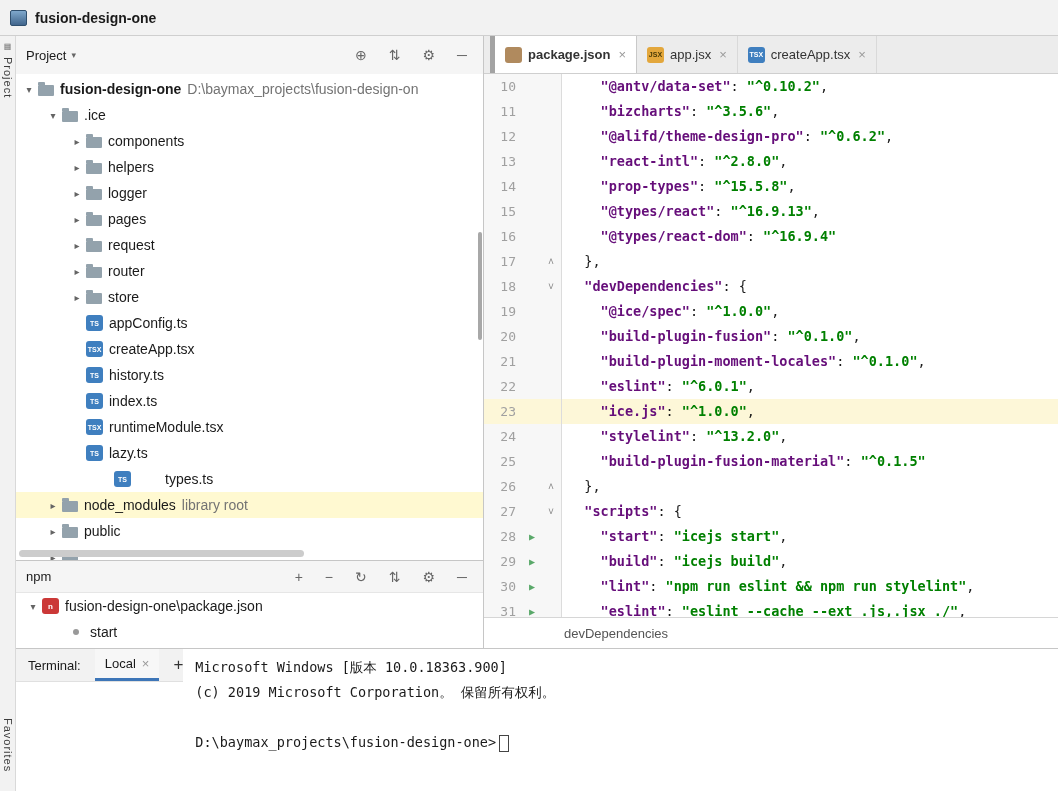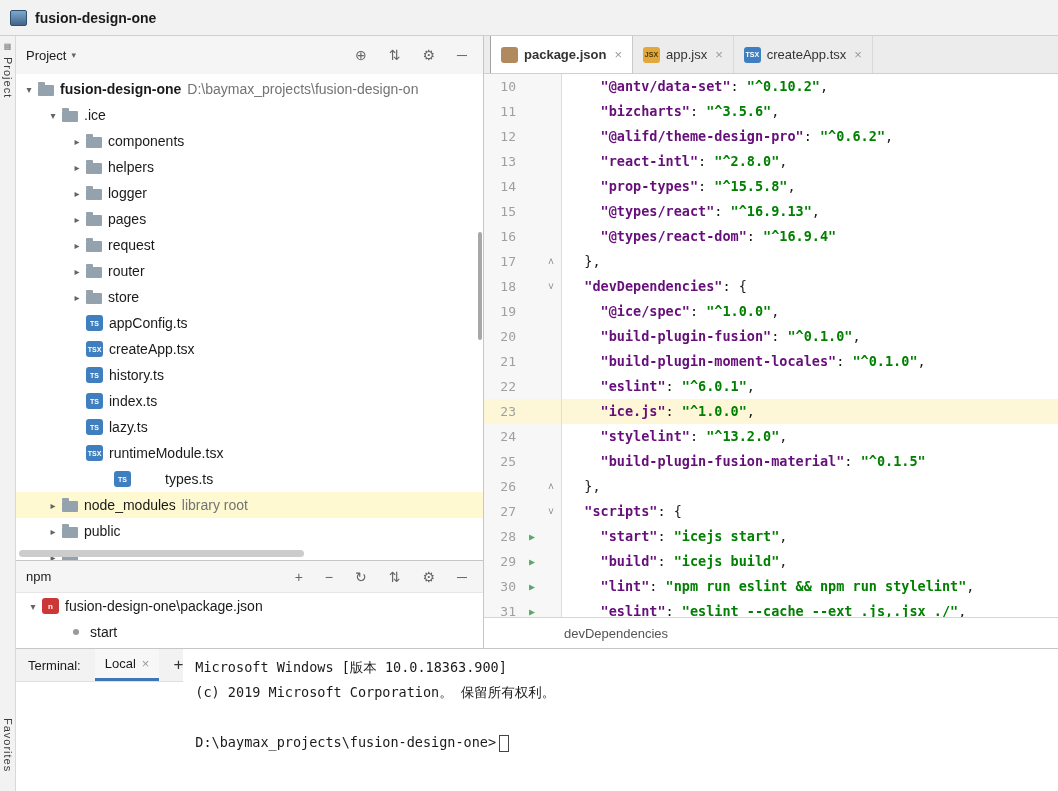--- a/index.html
+++ b/index.html
@@ -59,21 +59,21 @@
   .tree-hscroll{position:absolute;left:3px;bottom:3px;width:285px;height:7px;background:#cccccc;border-radius:4px}
   .tree-vscroll{position:absolute;right:1px;top:196px;width:4px;height:108px;background:#a8a8a8;border-radius:2px}
 
   .npm-panel{height:88px;flex:none;border-top:1px solid #c6c6c6;display:flex;flex-direction:column;background:#fff}
   .npm-rows{flex:1;overflow:hidden}
 
   
   .right-col{flex:1;display:flex;flex-direction:column;min-width:0}
   .tabbar{height:38px;flex:none;background:#ececec;border-bottom:1px solid #cfcfcf;display:flex;align-items:stretch;padding-left:6px;box-sizing:border-box}
   .tab{display:flex;align-items:center;gap:6px;padding:0 10px;font-size:13px;color:#333;border-right:1px solid #d9d9d9}
-  .tab.active{background:#fff;border-left:1px solid #a3a3a3;border-right:1px solid #c9c9c9}
+  .tab.active{background:#fff;border-left:5px solid #a3a3a3;border-right:1px solid #c9c9c9}
   .tab.active .tab-label{font-weight:bold}
   .tab-close{color:#9a9a9a;font-size:13px;margin-left:2px}
 
   .editor{flex:1;overflow:hidden;background:#fff;font-family:"DejaVu Sans Mono","Liberation Mono",monospace;font-size:13.5px}
   .cline{display:flex;height:25px;line-height:25px}
   .cline.caret{background:#fdf7d8}
   .gut{width:78px;flex:none;display:flex;background:#f7f7f7;border-right:1px solid #dcdcdc;box-sizing:border-box}
   .cline.caret .gut{background:#fdf7d8}
   .ln{width:32px;flex:none;text-align:right;color:#a0a0a0;font-size:13px;padding-right:4px}
   .gi{width:24px;flex:none;text-align:center;color:#59a869;font-size:10px}
@@ -200,27 +200,27 @@
                   <span class="fi badge ts">TS</span>
                   <span class="tlabel">history.ts</span>
                 </div>
                 <div class="trow" style="padding-left: 52px;">
                   <span class="chev"></span>
                   <span class="fi badge ts">TS</span>
                   <span class="tlabel">index.ts</span>
                 </div>
                 <div class="trow" style="padding-left: 52px;">
                   <span class="chev"></span>
+                  <span class="fi badge tsx">TSX</span>
+                  <span class="tlabel">runtimeModule.tsx</span>
+                </div>
+                <div class="trow" style="padding-left: 52px;">
+                  <span class="chev"></span>
                   <span class="fi badge ts">TS</span>
                   <span class="tlabel">lazy.ts</span>
-                </div>
-                <div class="trow" style="padding-left: 52px;">
-                  <span class="chev"></span>
-                  <span class="fi badge tsx">TSX</span>
-                  <span class="tlabel">runtimeModule.tsx</span>
                 </div>
                 <div class="trow" style="padding-left: 52px; gap: 28px;">
                   <span class="chev"></span>
                   <span class="fi badge ts">TS</span>
                   <span class="tlabel">types.ts</span>
                 </div>
                 <div class="trow hl" style="padding-left: 28px;">
                   <span class="chev">▸</span>
                   <span class="fi folder"></span>
                   <span class="tlabel">node_modules</span>

